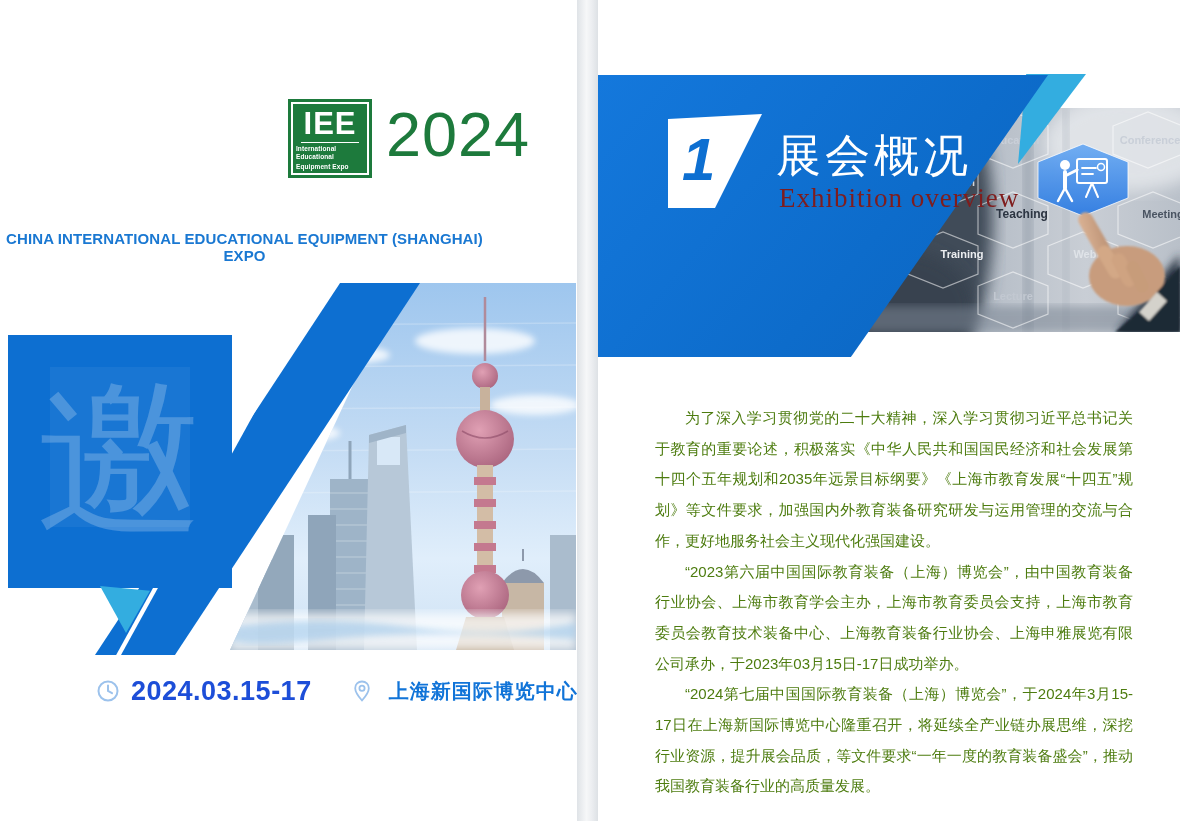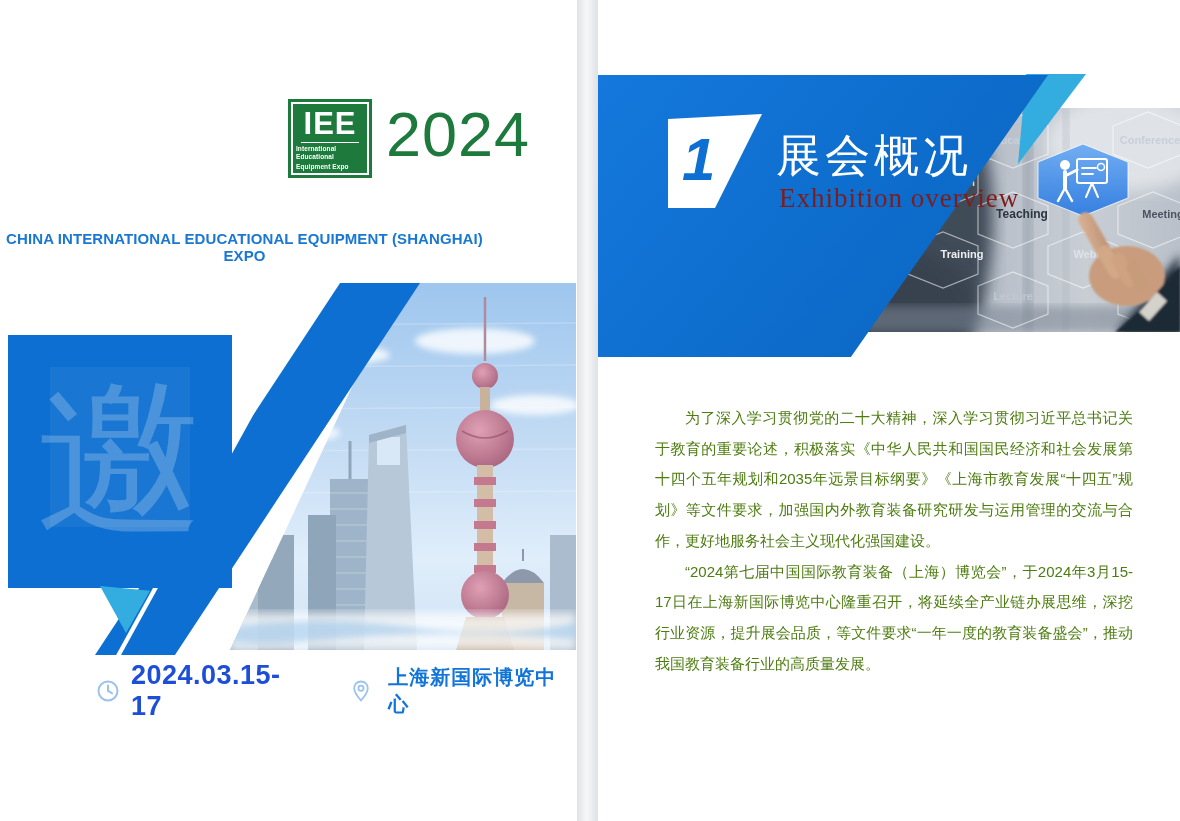--- a/index.html
+++ b/index.html
@@ -2,21 +2,21 @@
 <html><head>
 <meta charset="utf-8">
 <style>
   html,body{margin:0;padding:0;background:#ffffff;}
   .stage{position:relative;width:1180px;height:821px;background:#ffffff;overflow:hidden;
          font-family:"Liberation Sans","DejaVu Sans",sans-serif;}
   
   .gutter{position:absolute;left:577px;top:0;width:21px;height:821px;
           background:linear-gradient(90deg,#dfe3e7 0%,#f6f7f8 45%,#eceef1 70%,#dde1e5 100%);}
   
-  .page-left{position:absolute;left:0;top:0;width:577px;height:821px;background:#fff;}
+  .page-left{position:absolute;left:0;top:0;width:577px;height:821px;background:#fff;padding-left:23px;}
   .logo-box{position:absolute;left:288px;top:99px;width:84px;height:79px;background:#1d7a3c;}
   .logo-inner{position:absolute;left:3px;top:3px;right:3px;bottom:3px;border:2px solid #fff;
               display:flex;flex-direction:column;align-items:center;}
   .logo-acronym{font-size:31px;font-weight:bold;color:#fff;line-height:1.05;margin-top:4px;
                 letter-spacing:1px;border-bottom:1.5px solid #fff;padding:0 3px 1px 3px;}
   .logo-sub{font-size:6.5px;font-weight:bold;color:#fff;line-height:8px;margin-top:2px;
             width:92%;text-align:left;letter-spacing:0.1px;}
   .logo-year{position:absolute;left:386px;top:92px;font-size:63px;color:#1d7a3c;font-weight:400;
              letter-spacing:1px;margin-top:6px;}
   .title-cn{position:absolute;left:0;top:186px;width:577px;text-align:center;font-size:37px;
@@ -285,17 +285,18 @@
     <svg class="r-flag" viewBox="0 0 94 94">
       <polygon points="0,5 94,0 47,94 0,94" fill="#ffffff"></polygon>
       <text x="14" y="66" font-size="60" font-weight="bold" font-style="italic" fill="#0d6fd1" font-family="Liberation Sans, DejaVu Sans, sans-serif">1</text>
     </svg>
 
     <div class="r-sec-cn">展会概况</div>
     <div class="r-sec-en">Exhibition overview</div>
 
     <div class="r-body">
       <p>为了深入学习贯彻党的二十大精神，深入学习贯彻习近平总书记关于教育的重要论述，积极落实《中华人民共和国国民经济和社会发展第十四个五年规划和2035年远景目标纲要》《上海市教育发展“十四五”规划》等文件要求，加强国内外教育装备研究研发与运用管理的交流与合作，更好地服务社会主义现代化强国建设。</p>
+      <p>“2023第六届中国国际教育装备（上海）博览会”，由中国教育装备行业协会、上海市教育学会主办，上海市教育委员会支持，上海市教育委员会教育技术装备中心、上海教育装备行业协会、上海申雅展览有限公司承办，于2023年03月15日-17日成功举办。</p>
       <p>“2024第七届中国国际教育装备（上海）博览会”，于2024年3月15-17日在上海新国际博览中心隆重召开，将延续全产业链办展思维，深挖行业资源，提升展会品质，等文件要求“一年一度的教育装备盛会”，推动我国教育装备行业的高质量发展。</p>
     </div>
   </div>
 
 </div>
 
 </body></html>

